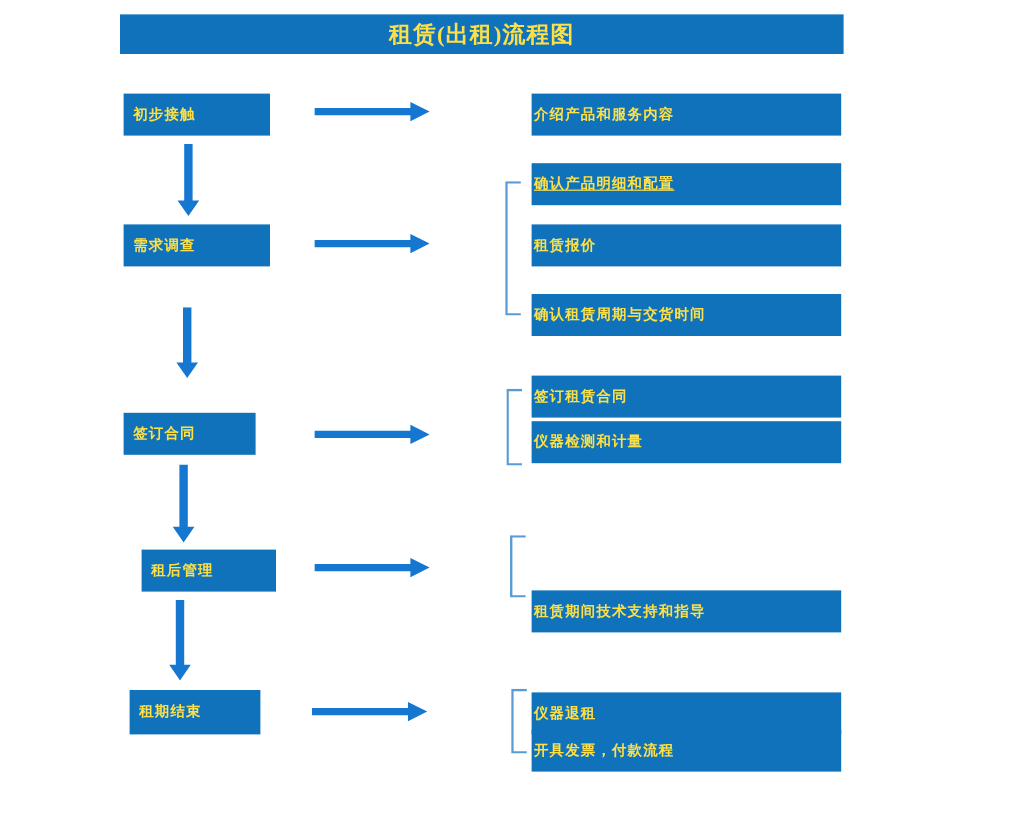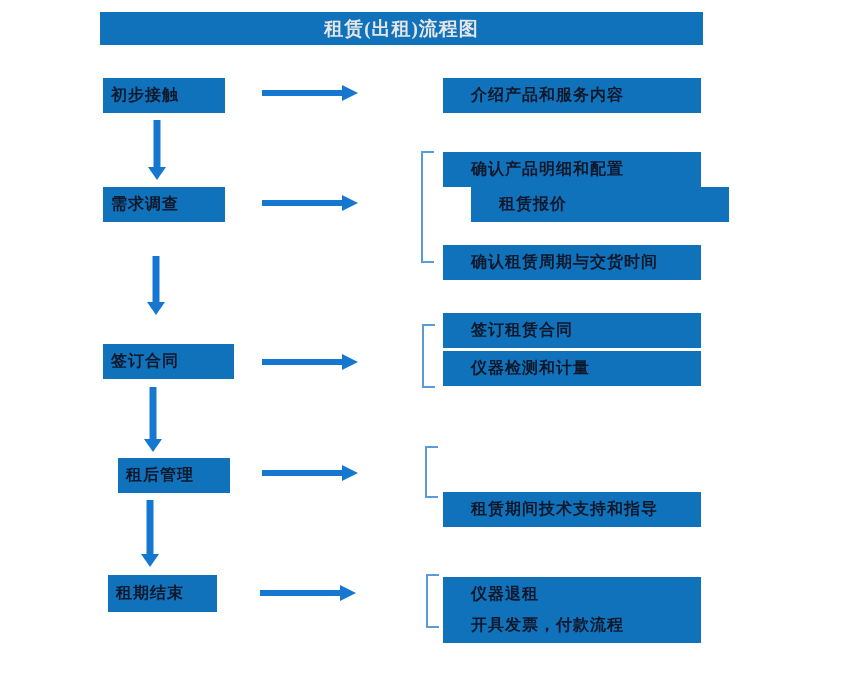--- a/index.html
+++ b/index.html
@@ -8,64 +8,64 @@
   .canvas {
     position: relative;
     width: 844px;
     height: 688px;
     background: #ffffff;
     overflow: hidden;
   }
   .box {
     position: absolute;
     background: #1072BA;
-    color: #0f172a;
+    color: #fde047;
     font-weight: bold;
-    font-size: 16px;
+    font-size: 12px;
     display: flex;
     align-items: center;
     white-space: nowrap;
     letter-spacing: 1px;
   }
   .title-bar {
     position: absolute;
     left: 100px; top: 12px;
     width: 603px; height: 33px;
     background: #1072BA;
-    color: #e5e5e5;
+    color: #fde047;
     font-weight: bold;
     font-size: 19px;
     display: flex;
     align-items: center;
     justify-content: center;
     letter-spacing: 1px;
   }
   .lbox { padding-left: 8px; }
-  .rbox { left: 443px; width: 258px; height: 35px; padding-left: 28px; }
+  .rbox { left: 443px; width: 258px; height: 35px; padding-left: 2px; }
   .conn { position: absolute; }
   .arrow-line { stroke: #1677D0; }
   .arrow-head { fill: #1677D0; }
   .bracket-path { stroke: #5B9BD5; stroke-width: 2; fill: none; }
 </style>
 </head>
 <body>
 
 <div class="canvas">
 
   <div class="title-bar">租赁(出租)流程图</div>
 
   <div class="box lbox" style="left:103px; top:78px;  width:122px; height:35px;">初步接触</div>
   <div class="box lbox" style="left:103px; top:187px; width:122px; height:35px;">需求调查</div>
-  <div class="box lbox" style="left:103px; top:344px; width:131px; height:35px;">签订合同</div>
+  <div class="box lbox" style="left:103px; top:344px; width:110px; height:35px;">签订合同</div>
   <div class="box lbox" style="left:118px; top:458px; width:112px; height:35px;">租后管理</div>
   <div class="box lbox" style="left:108px; top:575px; width:109px; height:37px;">租期结束</div>
 
   <div class="box rbox" style="top:78px;">介绍产品和服务内容</div>
-  <div class="box rbox" style="top:152px;">确认产品明细和配置</div>
-  <div class="box rbox" style="top:187px;margin-left:28px;">租赁报价</div>
+  <div class="box rbox" style="top:136px;text-decoration:underline;">确认产品明细和配置</div>
+  <div class="box rbox" style="top:187px;">租赁报价</div>
   <div class="box rbox" style="top:245px;">确认租赁周期与交货时间</div>
   <div class="box rbox" style="top:313px;">签订租赁合同</div>
   <div class="box rbox" style="top:351px;">仪器检测和计量</div>
   <div class="box rbox" style="top:492px;">租赁期间技术支持和指导</div>
   <div class="box rbox" style="top:558px;margin-top:19px;">仪器退租</div>
   <div class="box rbox" style="top:608px;">开具发票，付款流程</div>
 
   <svg class="conn" style="left:262px; top:82px;" width="96" height="22">
     <line class="arrow-line" x1="0" y1="11" x2="81" y2="11" stroke-width="6"></line>
     <polygon class="arrow-head" points="80,3 80,19 96,11"></polygon>

